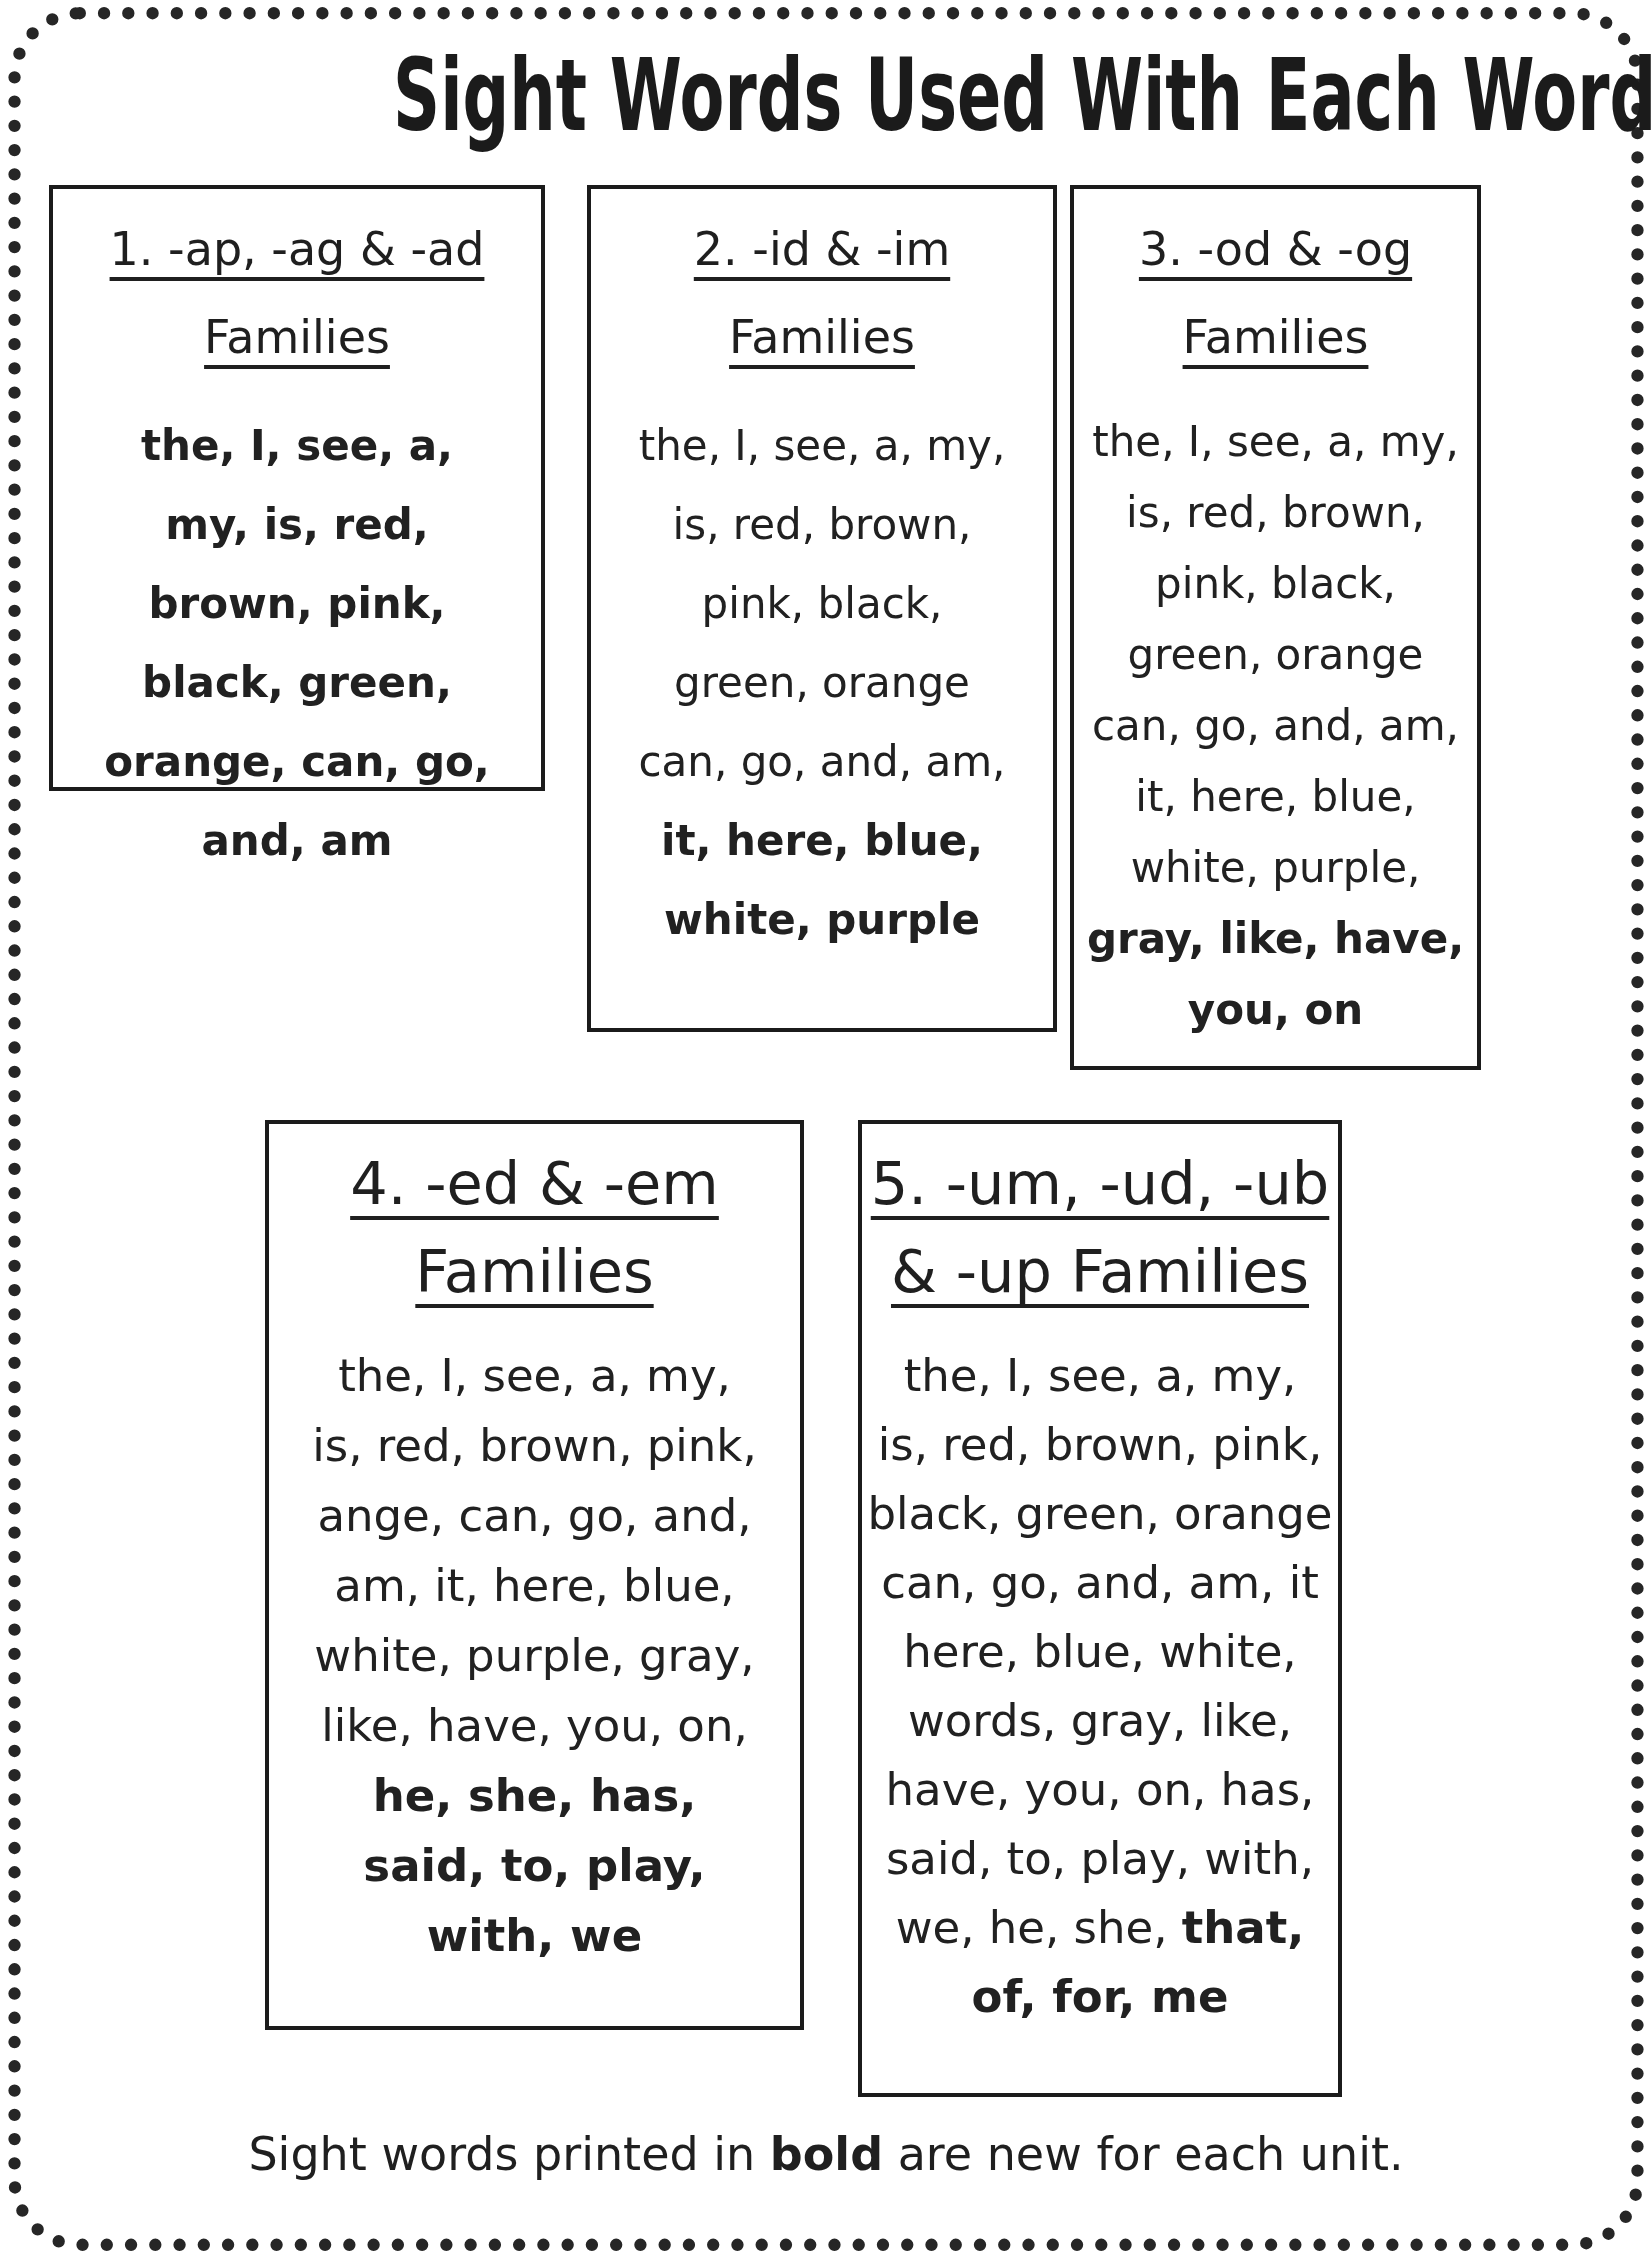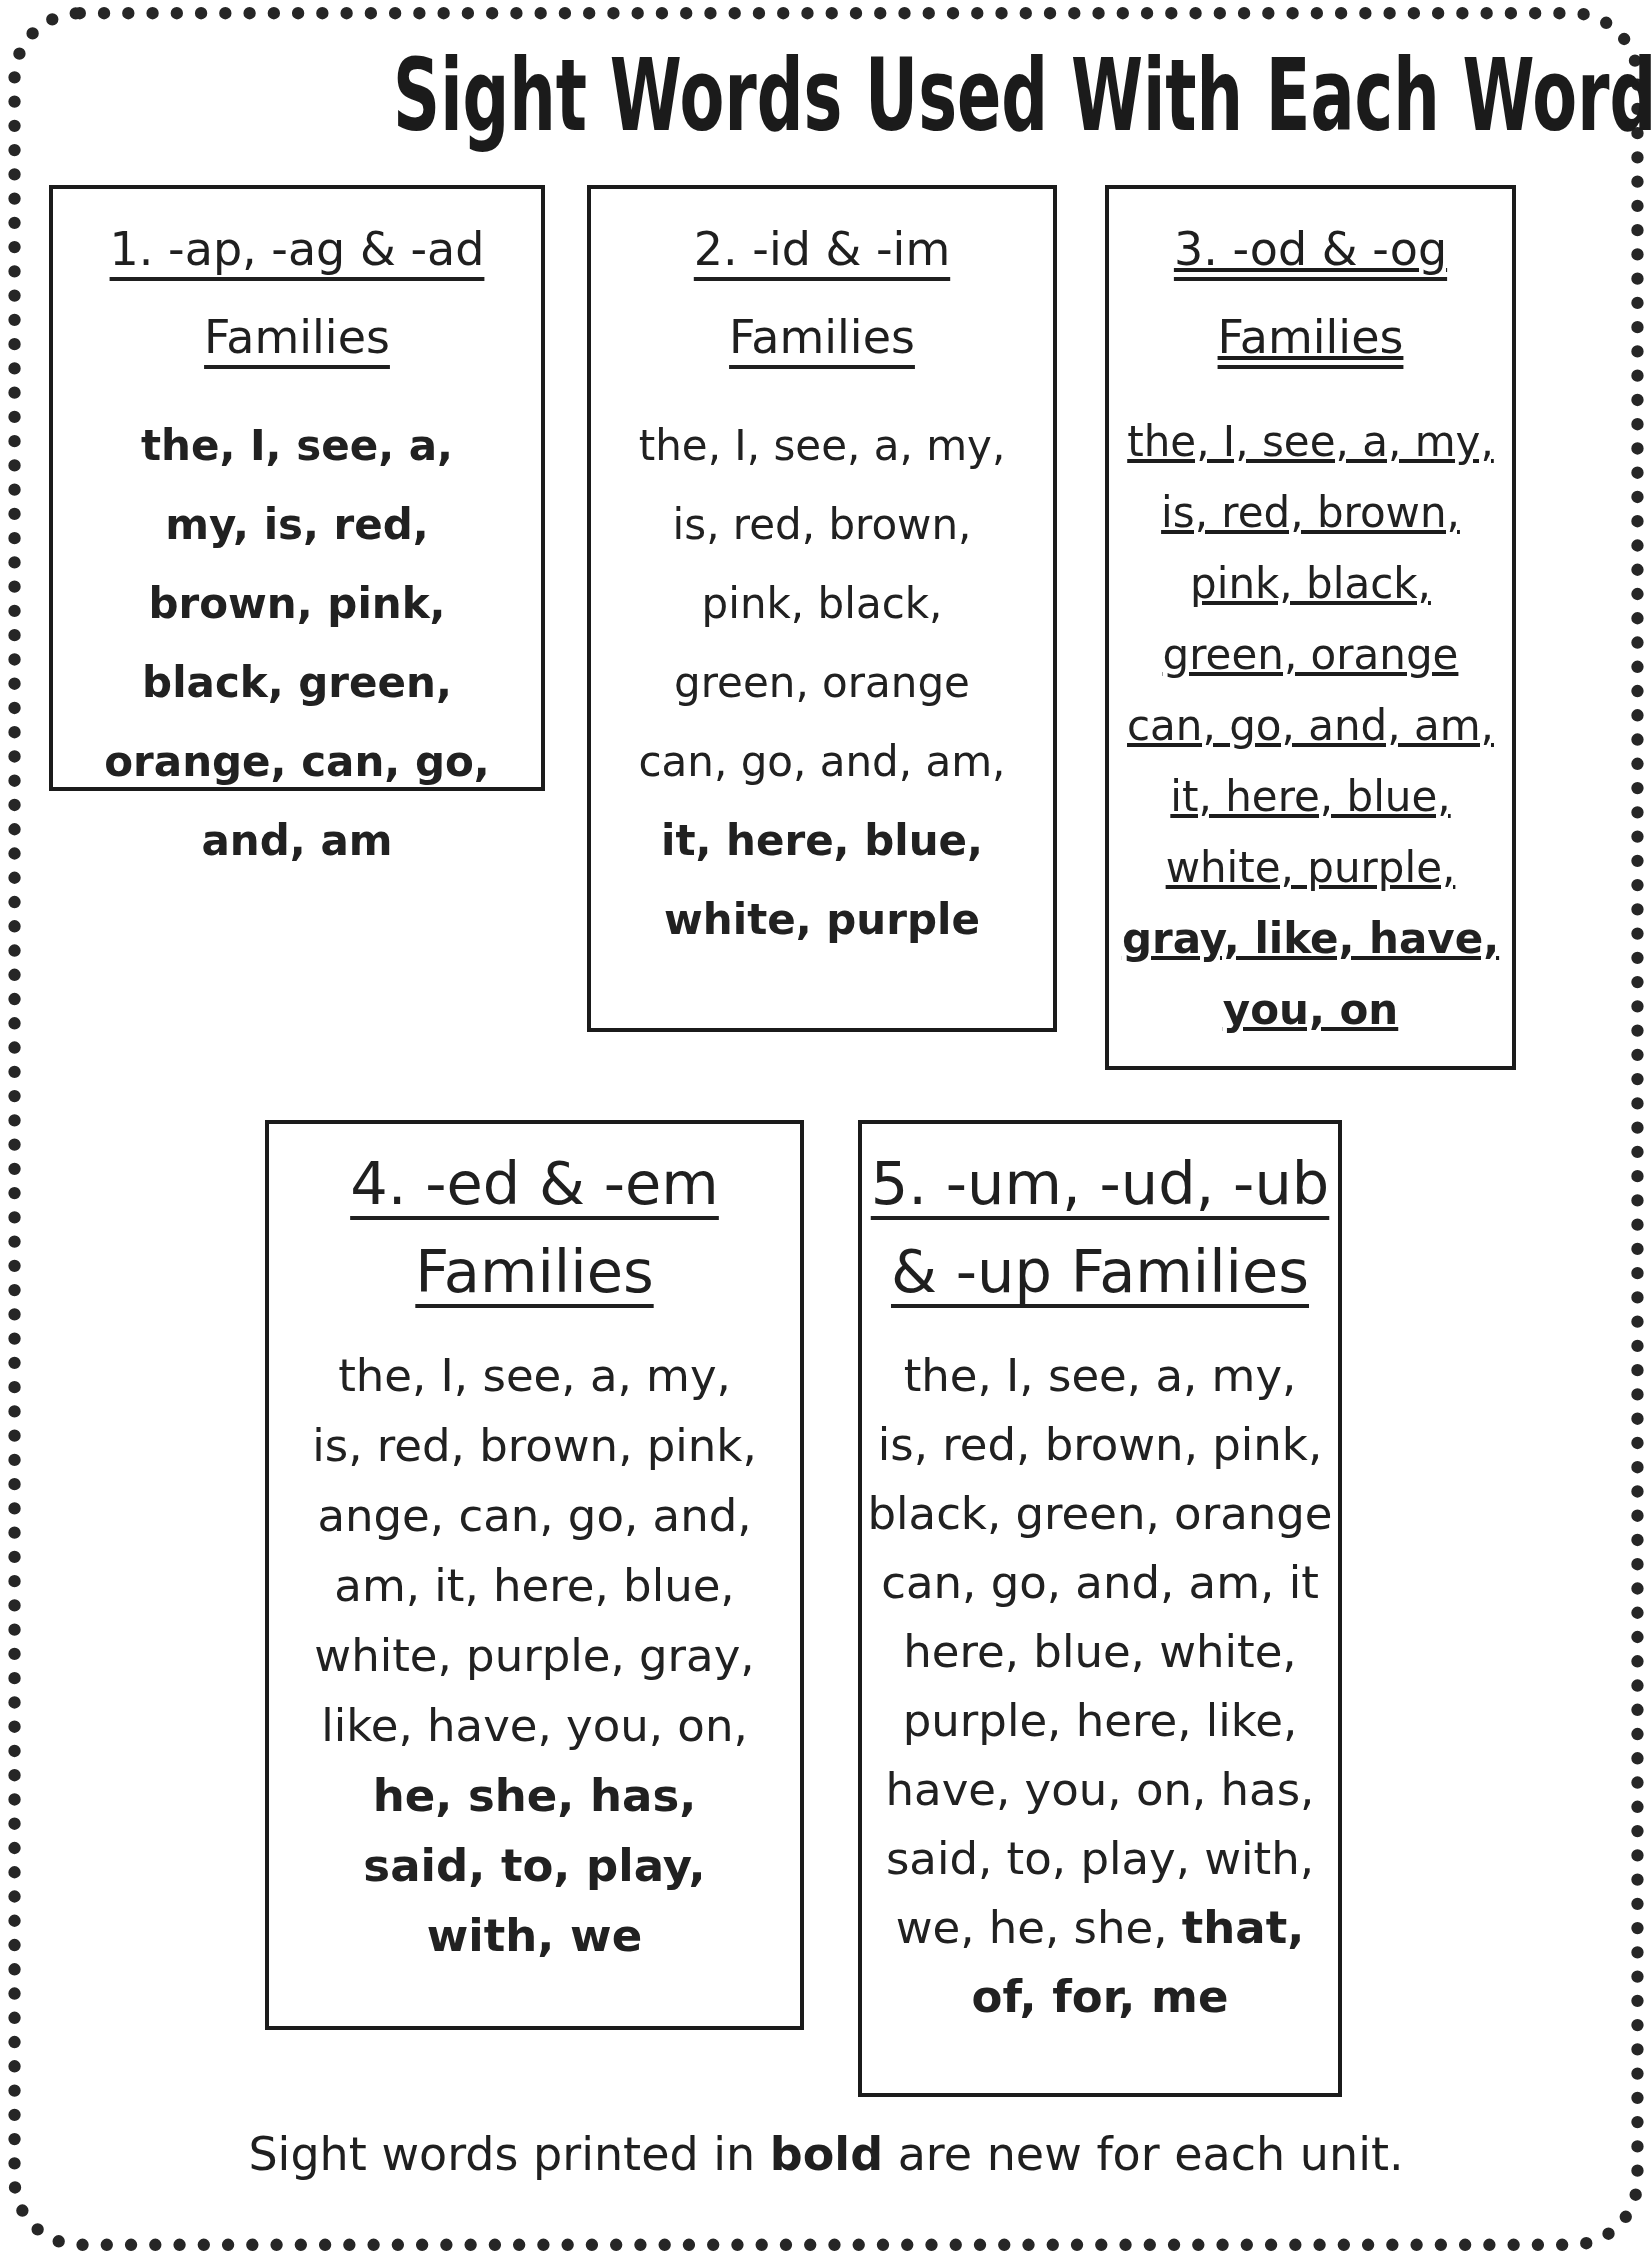--- a/index.html
+++ b/index.html
@@ -35,21 +35,21 @@
   }
   .wordbox {
     position:absolute;
     border:4.4px solid #1b1b1b;
     background:#ffffff;
     text-align:center;
     box-sizing:border-box;
   }
   .box1 { left:49px;   top:185px;  width:496px; height:606px;  }
   .box2 { left:587px;  top:185px;  width:470px; height:847px;  }
-  .box3 { left:1105px; top:185px;  width:411px; height:885px;text-decoration:underline; }
+  .box3 { left:1070px; top:185px;  width:411px; height:885px; }
   .box4 { left:265px;  top:1120px; width:539px; height:910px; }
   .box5 { left:858px;  top:1120px; width:484px; height:977px; }
 
   .box-heading { margin-top:16px; }
   .heading-line {
     line-height:88px;
     white-space:nowrap;
     text-decoration:underline;
     text-decoration-thickness:3.5px;
     text-underline-offset:11.5px;
@@ -161,21 +161,21 @@
     <div class="box-heading">
         <div class="heading-line">5. -um, -ud, -ub</div>
         <div class="heading-line">&amp; -up  Families</div>
       </div>
     <div class="box-body">
         <div class="body-line"><span>the, I, see, a, my,</span></div>
         <div class="body-line"><span>is, red, brown, pink,</span></div>
         <div class="body-line"><span>black, green, orange</span></div>
         <div class="body-line"><span>can, go, and, am, it</span></div>
         <div class="body-line"><span>here, blue, white,</span></div>
-        <div class="body-line"><span>purple, here, like,</span></div>
+        <div class="body-line"><span>words, gray, like,</span></div>
         <div class="body-line"><span>have, you, on, has,</span></div>
         <div class="body-line"><span>said, to, play, with,</span></div>
         <div class="body-line"><span>we, he, she, </span><span class="b">that,</span></div>
         <div class="body-line"><span class="b">of, for, me</span></div>
       </div>
   </div>
 
   <div class="footer">
     <span><span>Sight words printed in </span><span class="b">bold</span><span> are new for each unit.</span></span>
   </div>

